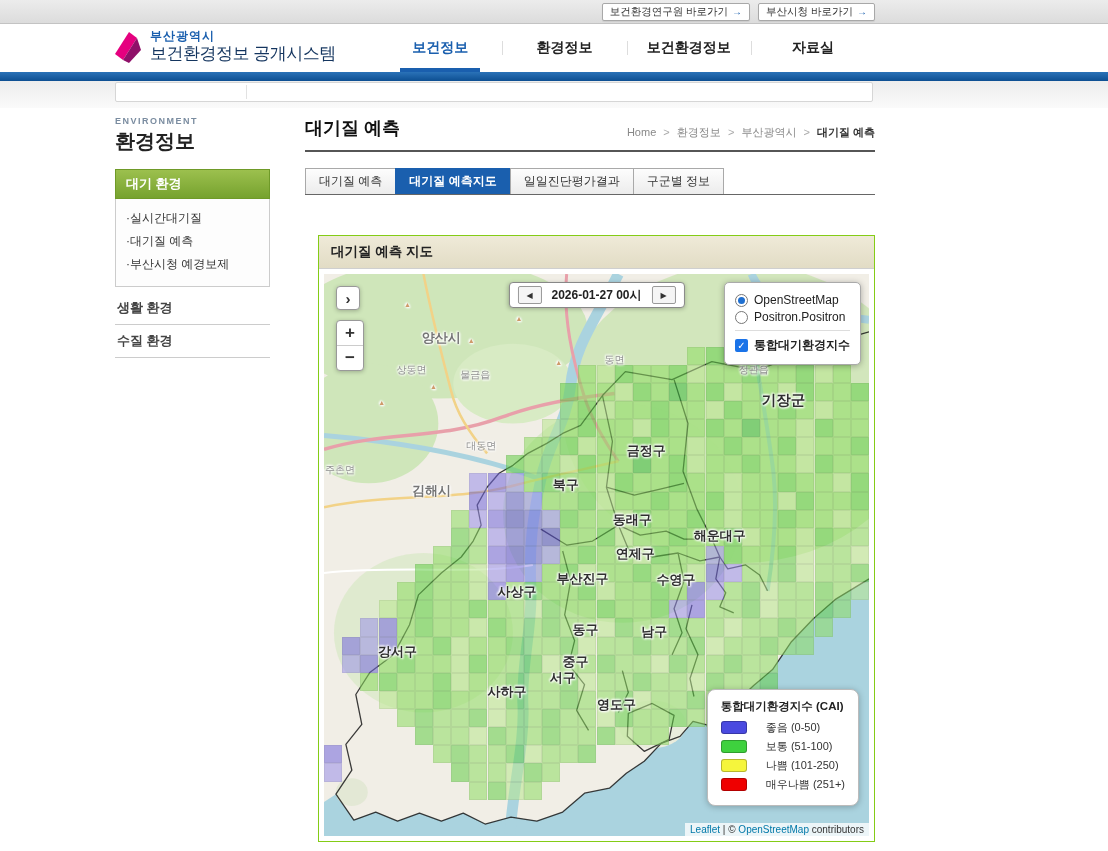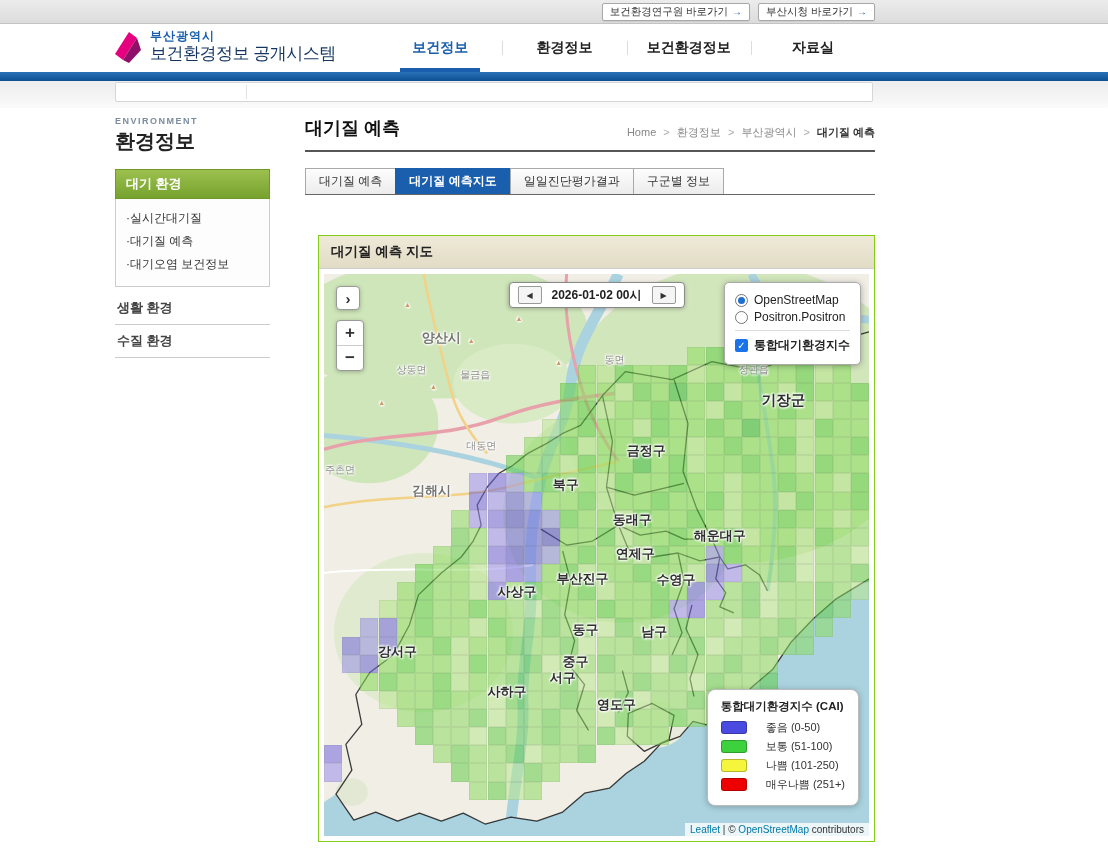--- a/index.html
+++ b/index.html
@@ -151,21 +151,21 @@
     <span class="qb-div"></span>
   </div>
 
 <div class="sidebar">
   <div class="eyebrow">ENVIRONMENT</div>
   <div class="side-title">환경정보</div>
   <div class="side-green">대기 환경</div>
   <div class="side-box">
     <div class="side-sub"><span>·</span><span>실시간대기질</span></div>
     <div class="side-sub"><span>·</span><span>대기질 예측</span></div>
-    <div class="side-sub"><span>·</span><span>대기오염 보건정보</span></div>
+    <div class="side-sub"><span>·</span><span>부산시청 예경보제</span></div>
   </div>
   <div class="side-plain first">생활 환경</div>
   <div class="side-plain">수질 환경</div>
 </div>
 
 <div class="main">
   <div class="title-row">
     <div class="page-title">대기질 예측</div>
     <div class="breadcrumb">
       <span class="bc">Home</span>
@@ -747,21 +747,21 @@
           </div>
 
         <div class="lbtn expand">›</div>
         <div class="zoomctl">
           <div class="zbtn first">+</div>
           <div class="zbtn">−</div>
         </div>
 
         <div class="datebar">
           <div class="datebtn">◀</div>
-          <div class="datelbl">2026-01-02 00시</div>
+          <div class="datelbl">2026-01-27 00시</div>
           <div class="datebtn">▶</div>
         </div>
 
         <div class="layerbox">
           <div class="lrow">
             <span class="radio checked"></span>
             <span>OpenStreetMap</span>
           </div>
           <div class="lrow">
             <span class="radio"></span>

